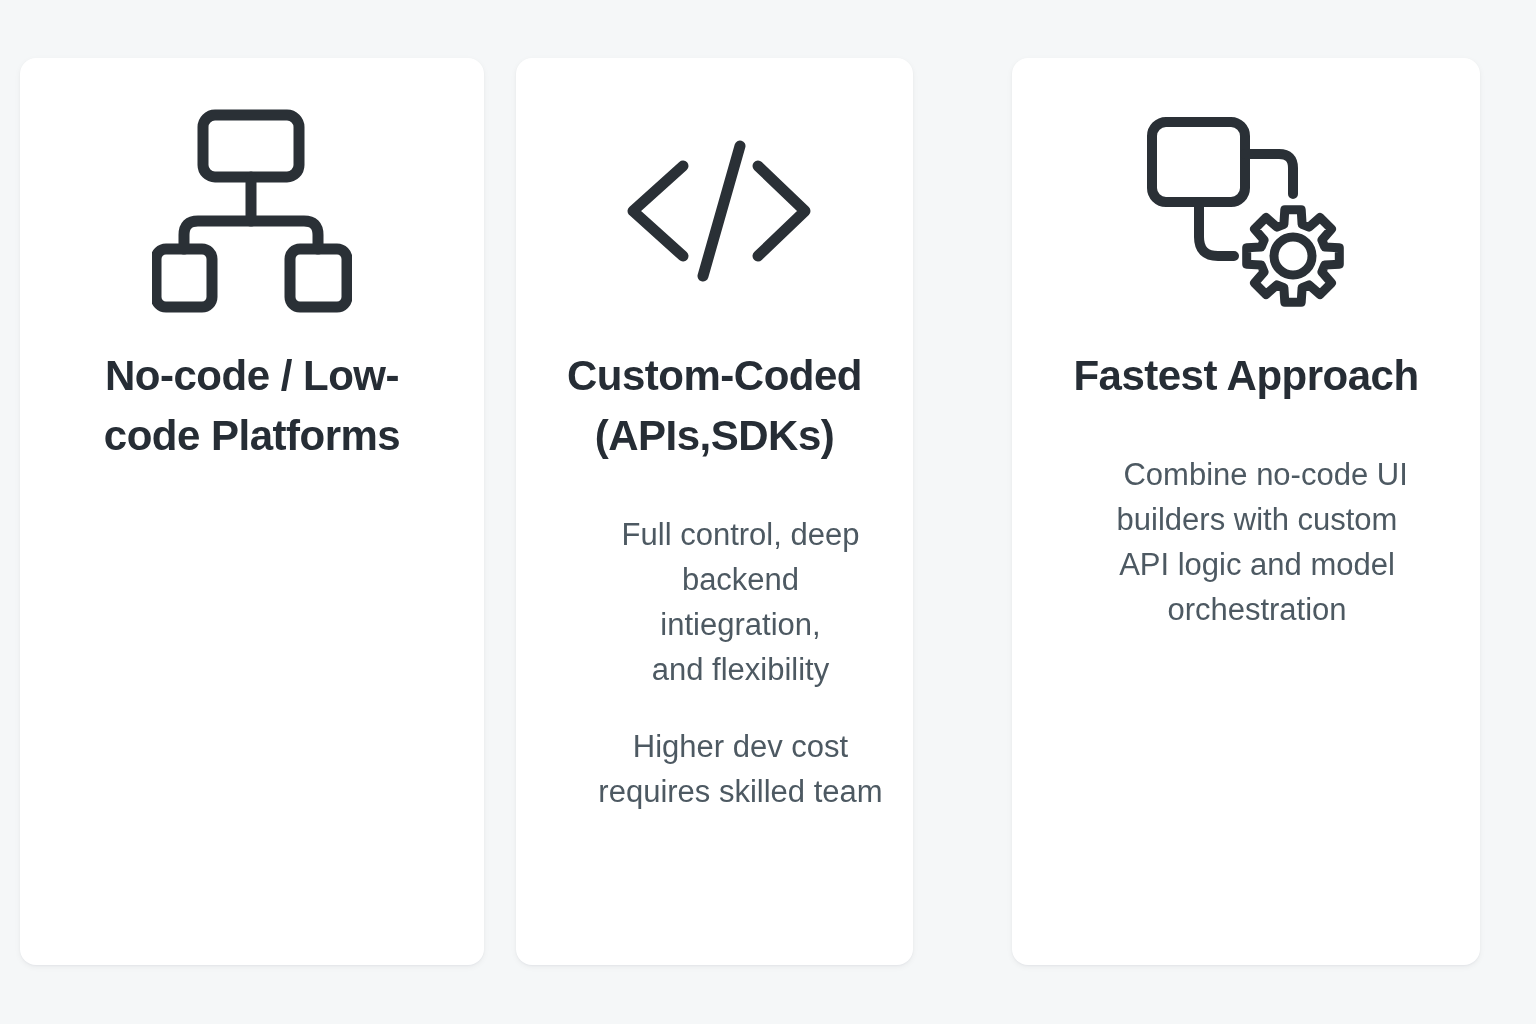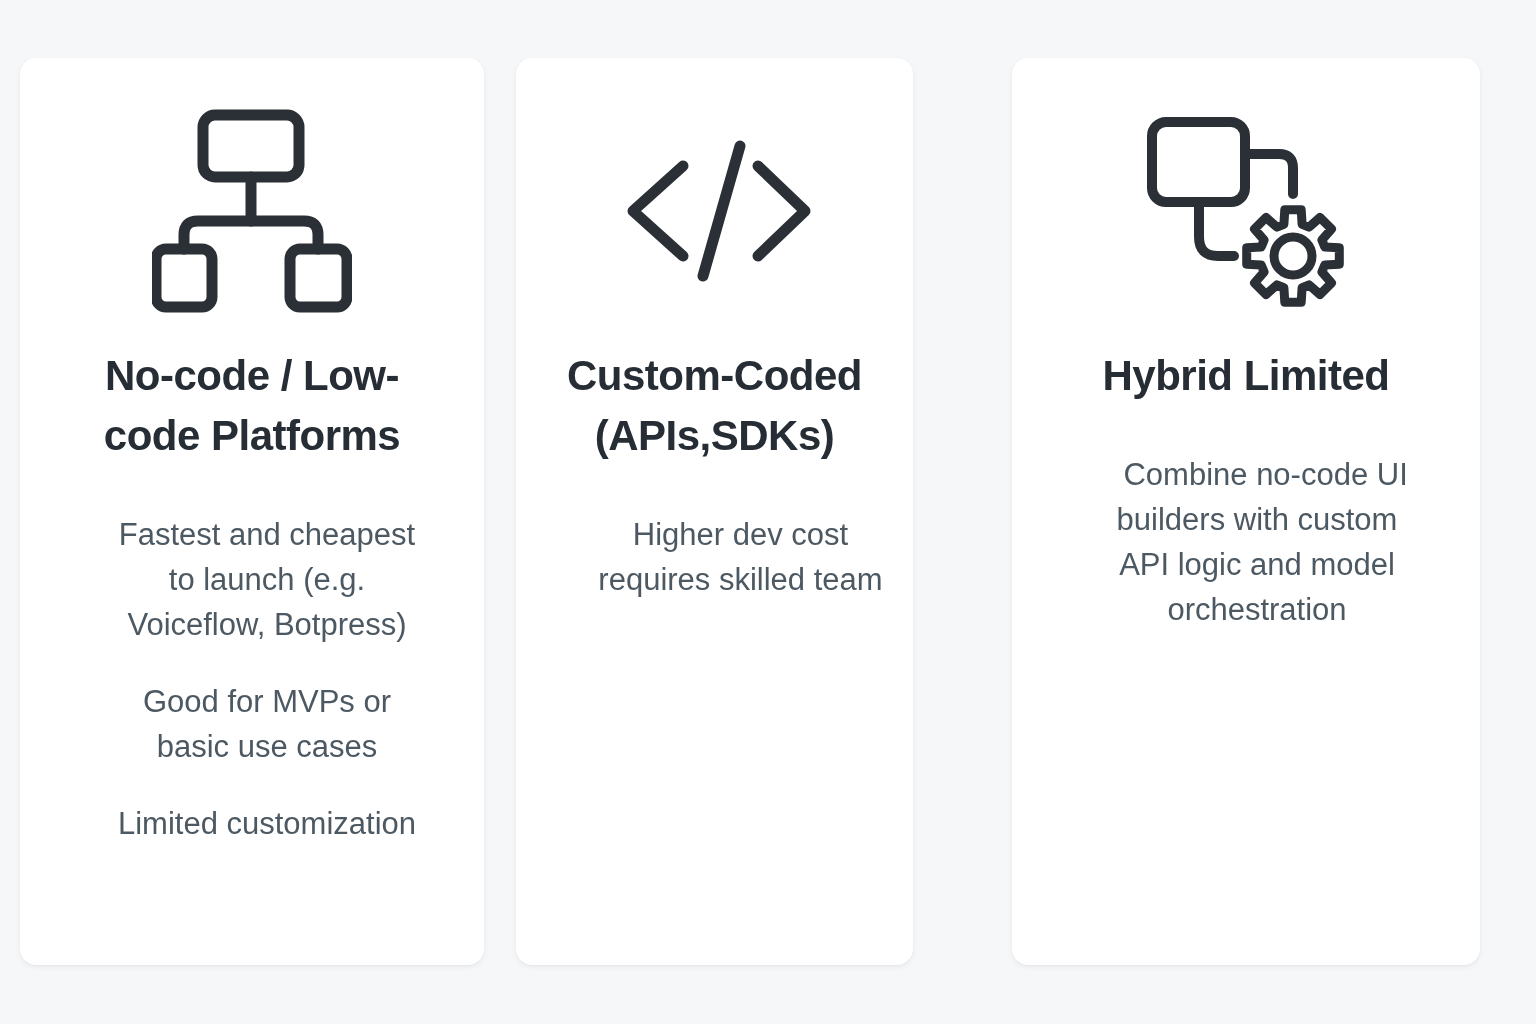--- a/index.html
+++ b/index.html
@@ -52,60 +52,55 @@
         <rect class="stroke" stroke-width="11" x="51" y="6" width="96" height="62" rx="12"></rect>
         <path class="stroke" stroke-width="11" d="M99,68 V112"></path>
         <path class="stroke" stroke-width="11" d="M32,140 V126 Q32,112 46,112 H152 Q166,112 166,126 V140"></path>
         <rect class="stroke" stroke-width="11" x="4" y="140" width="56" height="58" rx="10"></rect>
         <rect class="stroke" stroke-width="11" x="138" y="140" width="57" height="58" rx="10"></rect>
       </svg>
     </span>
   </div>
   <h2 class="title">No-code / Low-
 code Platforms</h2>
-  <div class="body">
-    <p>Fastest and cheapest
-to launch (e.g.
-Voiceflow, Botpress)</p>
-    <p>Good for MVPs or
-basic use cases</p>
-    <p>Limited customization</p>
-  </div>
 </section>
 
 <section class="card card-2">
   <div class="icon-box">
     <span>
       <svg width="200" height="160" viewBox="0 0 200 160">
         <path class="stroke" stroke-width="11" d="M68,35 L18,80 L68,125"></path>
         <path class="stroke" stroke-width="11" d="M143,35 L190,80 L143,125"></path>
         <path class="stroke" stroke-width="11" d="M125,15 L88,145"></path>
       </svg>
     </span>
   </div>
   <h2 class="title">Custom-Coded
 (APIs,SDKs)</h2>
   <div class="body">
+    <p>Full control, deep
+backend intiegration,
+and flexibility</p>
     <p>Higher dev cost
 requires skilled team</p>
   </div>
 </section>
 
 <section class="card card-3">
   <div class="icon-box">
     <span>
       <svg width="205" height="205" viewBox="0 0 205 205">
         <rect class="stroke" stroke-width="10" x="8" y="13" width="93" height="80" rx="14"></rect>
         <path class="stroke" stroke-width="10" d="M101,45 H135 Q149,45 149,59 V85"></path>
         <path class="stroke" stroke-width="10" d="M55,93 V128 Q55,147 74,147 H90"></path>
         <path class="stroke" stroke-width="9" d="M139.9,115.3 L140.8,100.7 L157.2,100.7 L158.1,115.3 L165,118.1 L176,108.5 L187.5,120 L177.9,131 L180.7,137.9 L195.3,138.8 L195.3,155.2 L180.7,156.1 L177.9,163 L187.5,174 L176,185.5 L165,175.9 L158.1,178.7 L157.2,193.3 L140.8,193.3 L139.9,178.7 L133,175.9 L122,185.5 L110.5,174 L120.1,163 L117.3,156.1 L102.7,155.2 L102.7,138.8 L117.3,137.9 L120.1,131 L110.5,120 L122,108.5 L133,118.1 Z"></path>
         <circle class="stroke" stroke-width="9" cx="149" cy="147" r="19"></circle>
       </svg>
     </span>
   </div>
-  <h2 class="title">Hybrid Limited</h2>
+  <h2 class="title">Fastest Approach</h2>
   <div class="body">
     <p>  Combine no-code UI
 builders with custom
 API logic and model
 orchestration</p>
   </div>
 </section>
 
 </body></html>

